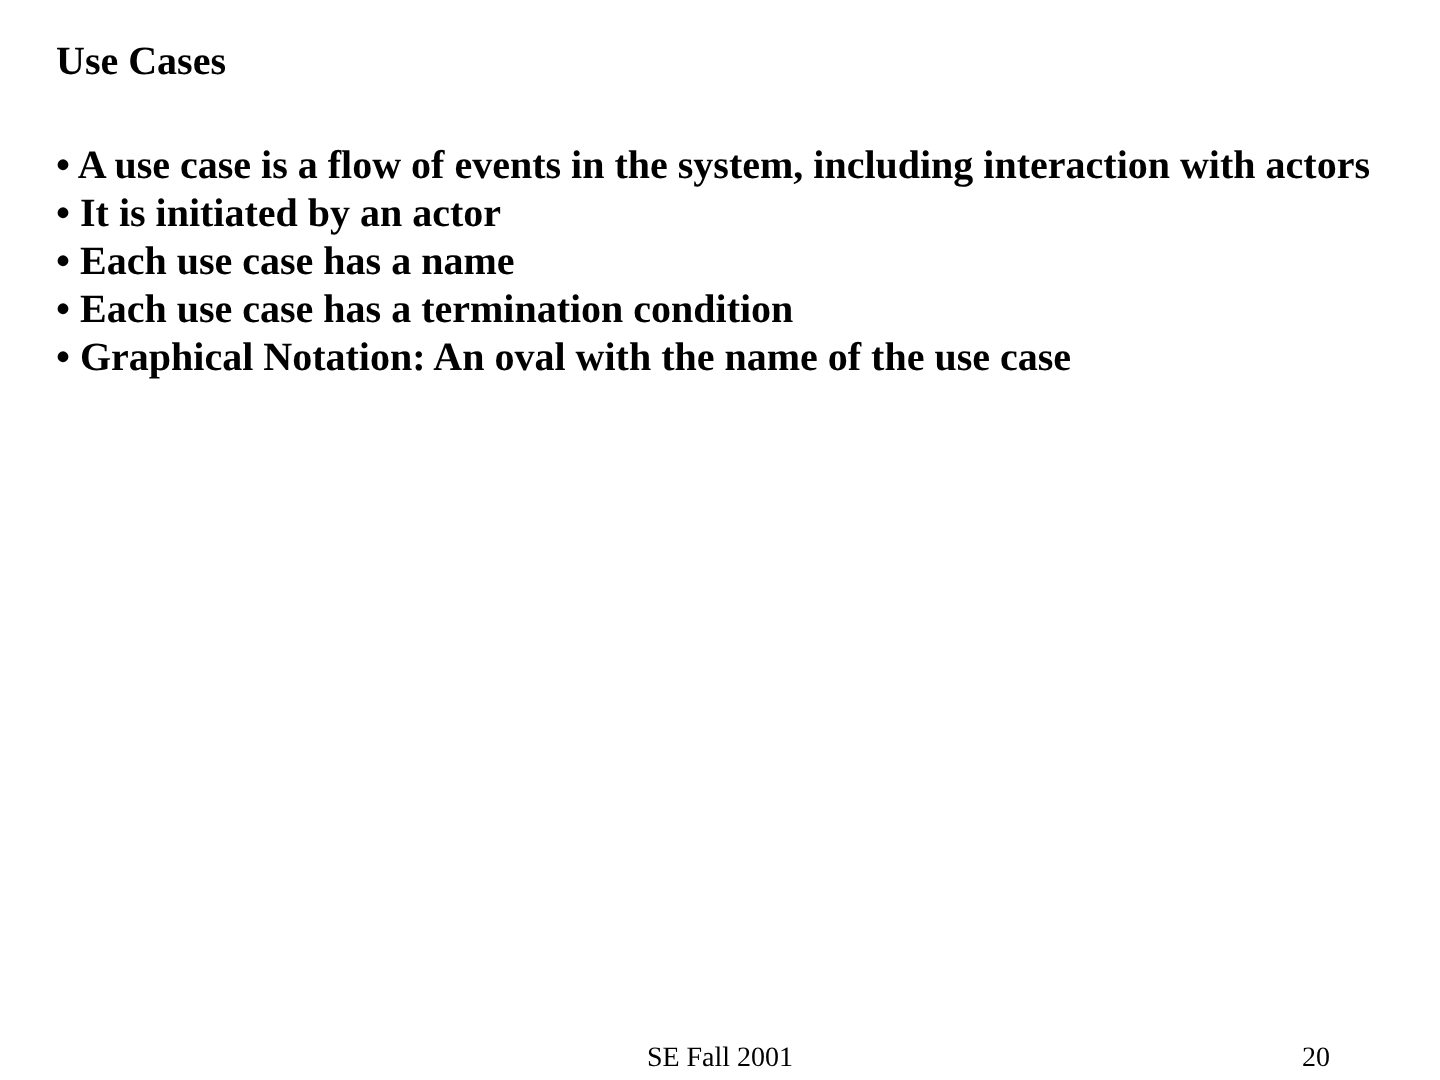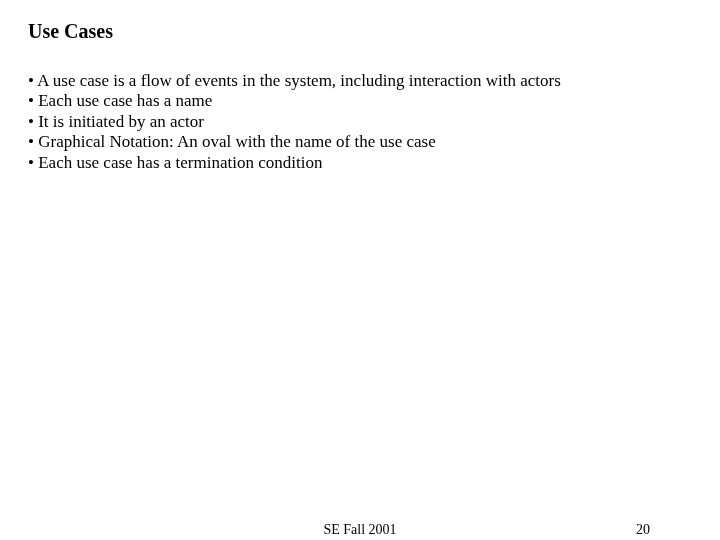--- a/index.html
+++ b/index.html
@@ -18,55 +18,55 @@
     height: 540px;
     padding: 20px 28px 0 28px;
     position: relative;
   }
   .title {
     font-weight: bold;
     font-size: 20px;
     margin-bottom: 28px;
   }
   .body {
-    font-size: 17px;
+    font-size: 20px;
     line-height: 1.2;
-    font-weight: normal;
+    font-weight: bold;
   }
   .bullet {
     display: block;
   }
   .footer {
     position: absolute;
     bottom: 18px;
     left: 0;
     width: 720px;
     font-size: 14px;
     font-weight: normal;
   }
   .footer-center {
     position: absolute;
     left: 0;
     width: 720px;
     text-align: center;
   }
   .footer-right {
     position: absolute;
-    right: 70px;
+    right: 55px;
   }
 </style>
 </head>
 <body>
 
 <div class="slide">
   <div class="title">Use Cases</div>
   <div class="body">
     <span class="bullet">• A use case is a flow of events in the system, including interaction with actors</span>
+    <span class="bullet">• It is initiated by an actor</span>
     <span class="bullet">• Each use case has a name</span>
-    <span class="bullet">• It is initiated by an actor</span>
+    <span class="bullet">• Each use case has a termination condition</span>
     <span class="bullet">• Graphical Notation: An oval with the name of the use case</span>
-    <span class="bullet">• Each use case has a termination condition</span>
   </div>
   <div class="footer">
     <span class="footer-center">SE Fall 2001</span>
     <span class="footer-right">20</span>
   </div>
 </div>
 
 </body></html>

